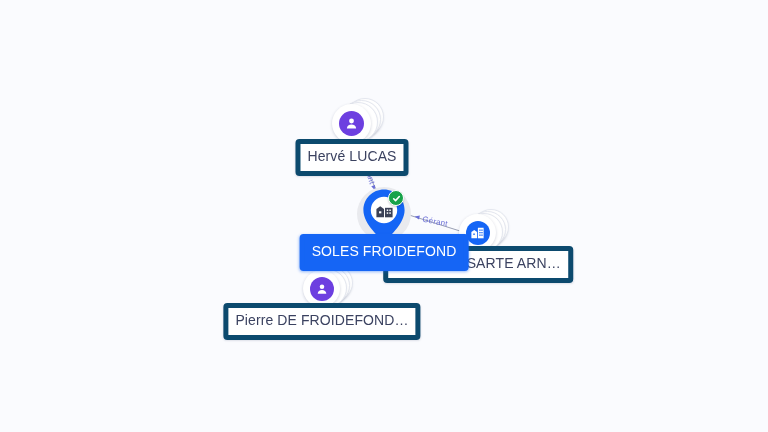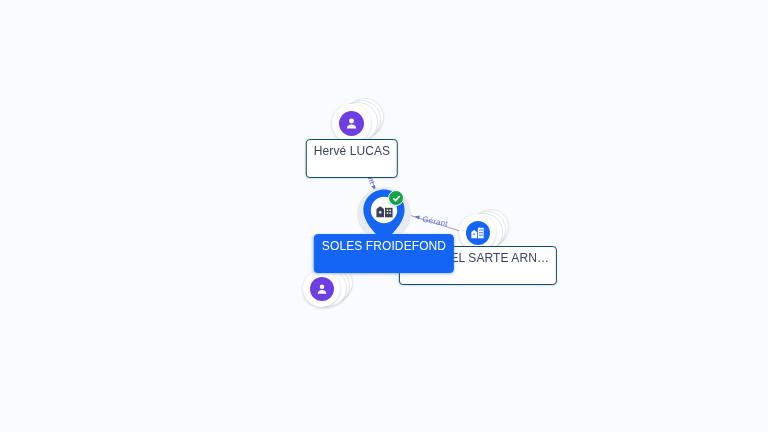--- a/index.html
+++ b/index.html
@@ -52,27 +52,27 @@
     align-items: center;
     justify-content: center;
   }
   .inner-badge svg { display: block; }
 
   
   .chip {
     position: absolute;
     transform: translateX(-50%);
     background: #ffffff;
-    border: 1px solid #0c4a6e;
+    border: 5px solid #0c4a6e;
     border-radius: 4px;
     box-shadow: 0 1px 2px rgba(40,50,90,0.13);
     color: #3b4260;
-    font-size: 12px;
+    font-size: 14px;
     line-height: 1;
-    padding: 5px 7px 20px 7px;
+    padding: 5px 7px 8px 7px;
     white-space: nowrap;
     letter-spacing: 0.1px;
   }
   .chip.selected {
     background: #1565f5;
     border-color: #1565f5;
     color: #ffffff;
     box-shadow: 0 1px 3px rgba(21,101,245,0.45);
     font-weight: 400;
   }
@@ -192,20 +192,21 @@
     <div class="stack" style="left:6px; top:-1px; width:36px; height:36px;"></div>
     <div class="disc" style="left:0px; top:0px; width:37px; height:37px;">
       <div class="inner-badge" style="width:24px; height:24px; background:#6d3fe0;">
         <svg width="14" height="14" viewBox="0 0 24 24" fill="#ffffff">
           <circle cx="12" cy="8" r="3.9"></circle>
           <path d="M4.6 20c0-4.1 3.4-6.4 7.4-6.4s7.4 2.3 7.4 6.4z"></path>
         </svg>
       </div>
     </div>
   </div>
+  <div class="chip" style="left:322px; top:303px;">Pierre DE FROIDEFOND…</div>
 
   <div class="pin-wrap" style="left:384px; top:214px; width:56px; height:58px;">
     <div class="halo"></div>
     <div class="pin">
       <svg width="46" height="54" viewBox="0 0 46 54">
         <path d="M23 1.6C11.6 1.6 2.4 10.8 2.4 22.2c0 13.6 16.2 27.4 19.1 29.8a2.3 2.3 0 0 0 3 0c2.9-2.4 19.1-16.2 19.1-29.8C43.6 10.8 34.4 1.6 23 1.6z" fill="#1565f5"></path>
         <circle cx="23" cy="22" r="13.2" fill="#ffffff"></circle>
       </svg>
     </div>
     <div class="pin-icon">

